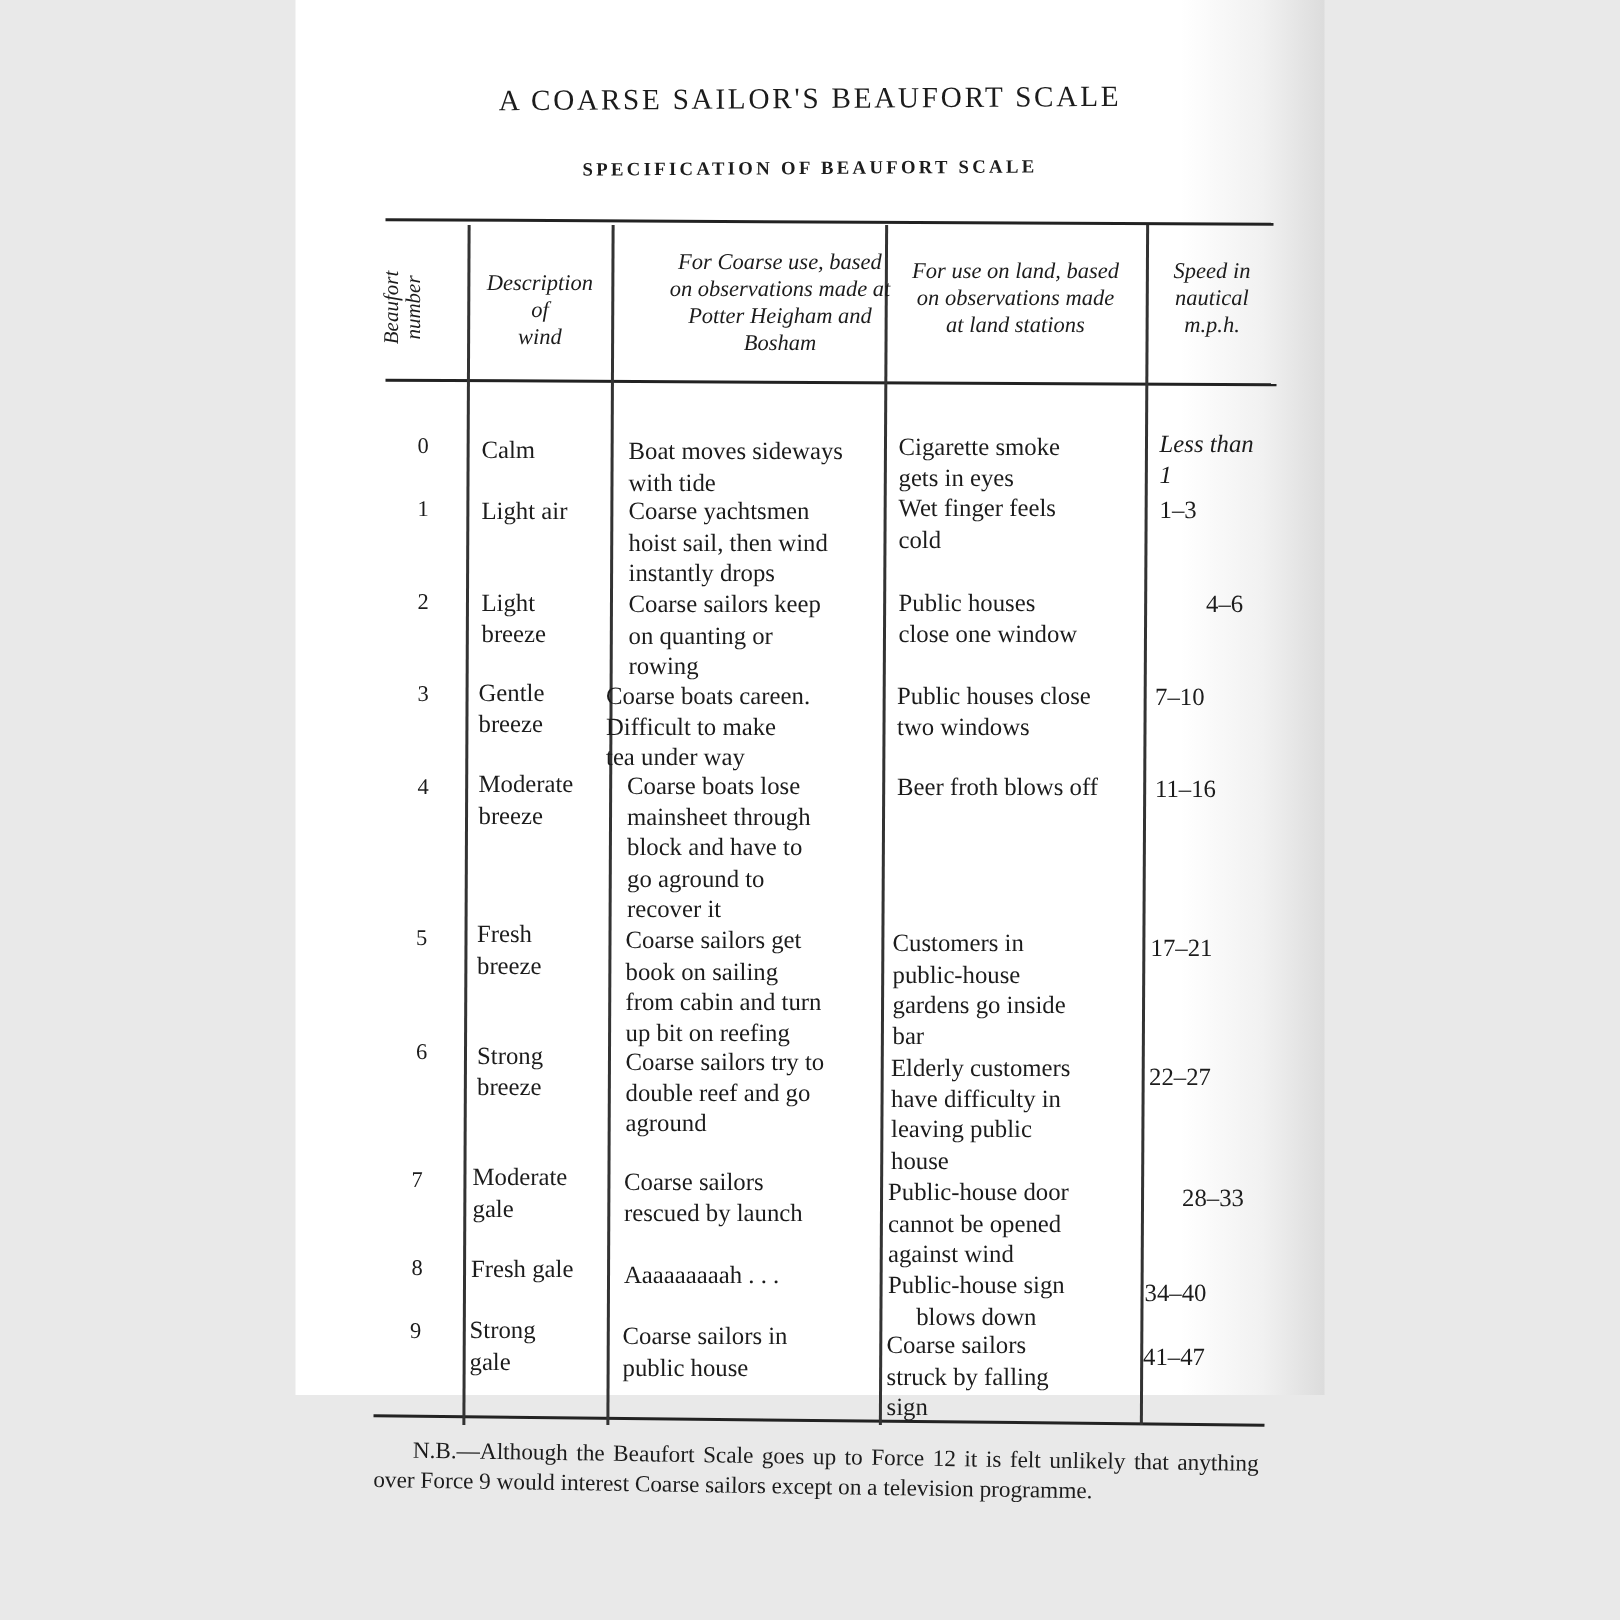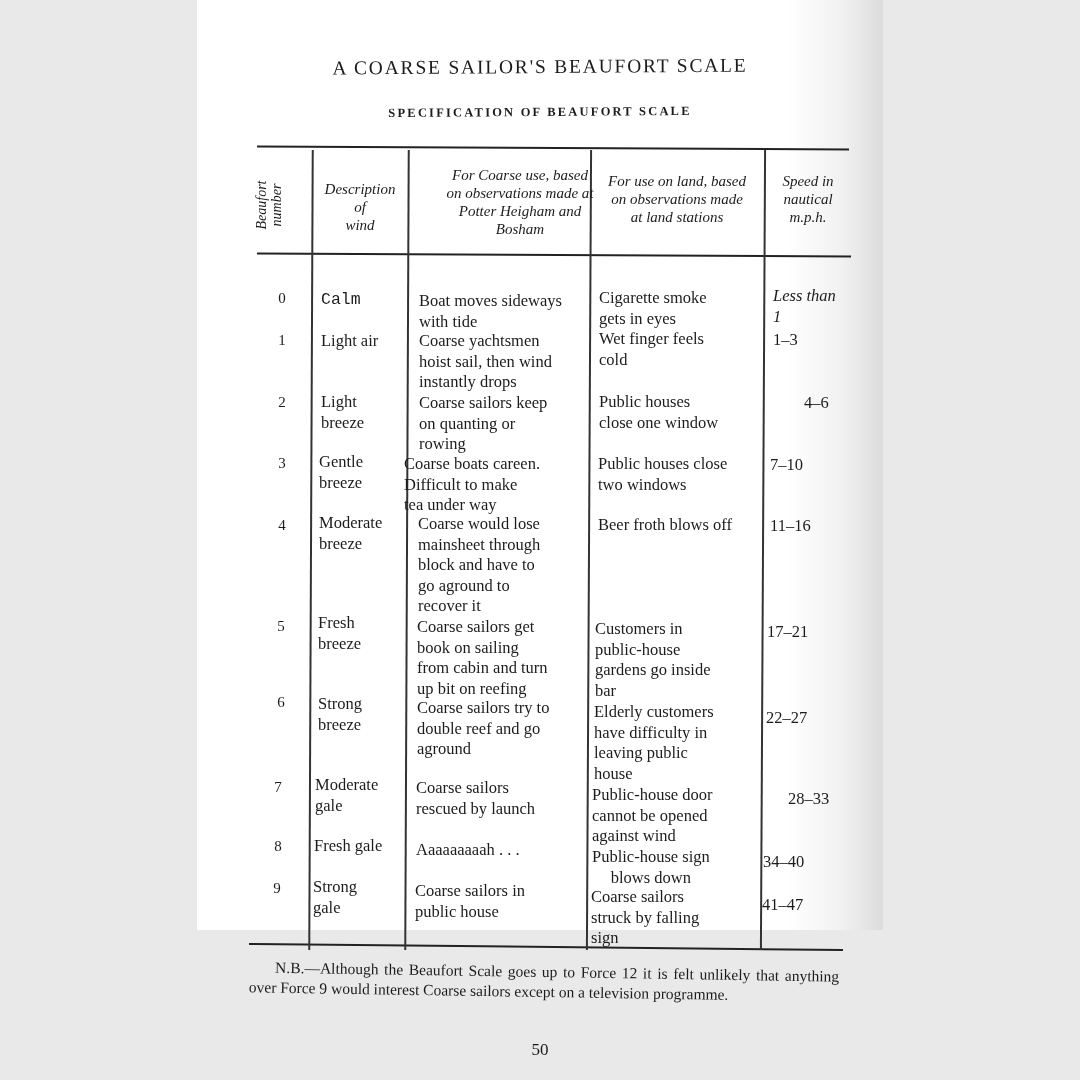--- a/index.html
+++ b/index.html
@@ -73,21 +73,21 @@
 Bosham</div>
     <div class="hdr" style="left:396px; top:172px; width:168px; white-space:pre-line;">For use on land, based
 on observations made
 at land stations</div>
     <div class="hdr" style="left:568px; top:172px; width:86px; white-space:pre-line;">Speed in
 nautical
 m.p.h.</div>
 
     <div>
       <div class="num" style="left:70px; top:290px;">0</div>
-      <div class="cell" style="left:124px; top:290px;font-family:Liberation Mono, monospace;">Calm</div>
+      <div class="cell" style="left:124px; top:290px;">Calm</div>
       <div class="cell" style="left:222px; top:291px;">Boat moves sideways
 with tide</div>
       <div class="cell" style="left:402px; top:288px;">Cigarette smoke
 gets in eyes</div>
       <div class="cell" style="left:576px; top:286px;font-style:italic;">Less than
 1</div>
     </div>
 
     <div>
       <div class="num" style="left:70px; top:332px;">1</div>
@@ -121,21 +121,21 @@
 tea under way</div>
       <div class="cell" style="left:401px; top:454px;">Public houses close
 two windows</div>
       <div class="cell" style="left:573px; top:455px;">7–10</div>
     </div>
 
     <div>
       <div class="num" style="left:70px; top:517px;">4</div>
       <div class="cell" style="left:122px; top:513px;">Moderate
 breeze</div>
-      <div class="cell" style="left:221px; top:514px;">Coarse would lose
+      <div class="cell" style="left:221px; top:514px;">Coarse boats lose
 mainsheet through
 block and have to
 go aground to
 recover it</div>
       <div class="cell" style="left:401px; top:515px;">Beer froth blows off</div>
       <div class="cell" style="left:573px; top:516px;">11–16</div>
     </div>
 
     <div>
       <div class="num" style="left:69px; top:618px;">5</div>
@@ -194,14 +194,13 @@
       <div class="cell" style="left:218px; top:881px;">Coarse sailors in
 public house</div>
       <div class="cell" style="left:394px; top:887px;">Coarse sailors
 struck by falling
 sign</div>
       <div class="cell" style="left:565px; top:895px;">41–47</div>
     </div>
   </div>
 
   <div class="note">N.B.—Although the Beaufort Scale goes up to Force 12 it is felt unlikely that anything over Force 9 would interest Coarse sailors except on a television programme.</div>
-  <div class="pagenum">50</div>
 </div>
 
 </body></html>

